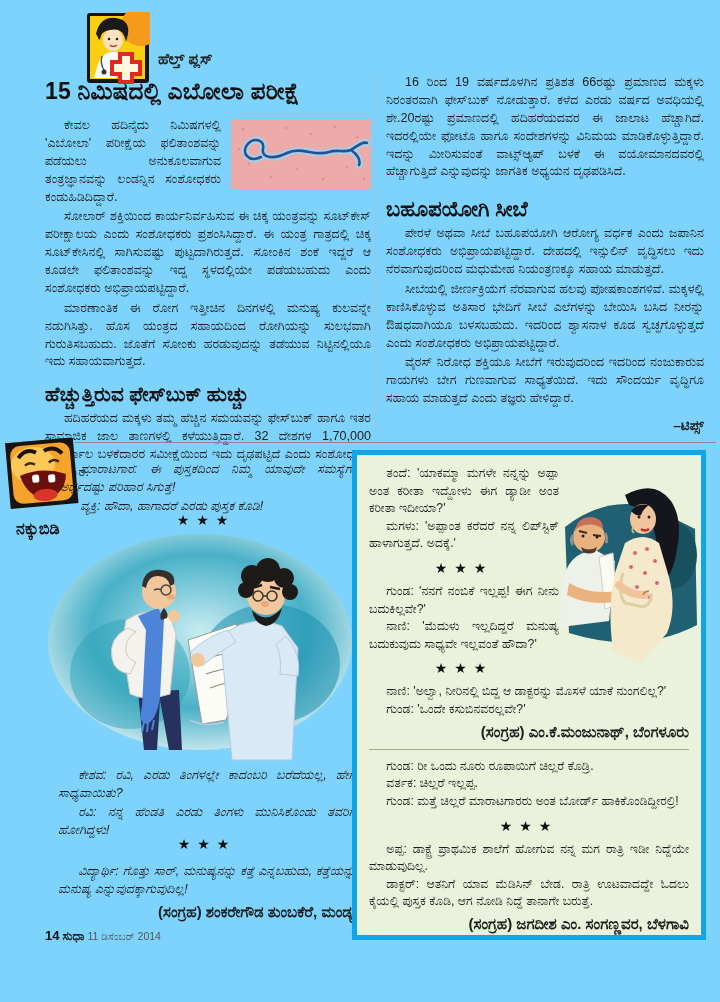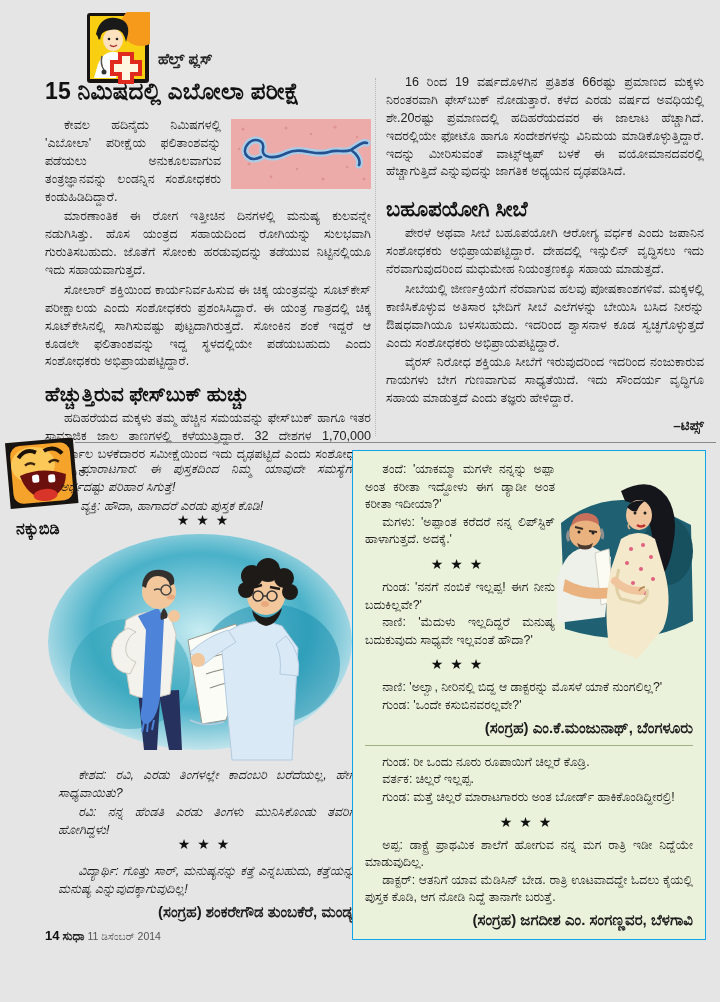--- a/index.html
+++ b/index.html
@@ -1,18 +1,18 @@
 <!DOCTYPE html>
 <html><head>
 <meta charset="utf-8">
 <style>
   html,body { margin:0; padding:0; background:#ffffff; }
   .page {
     position:relative; width:720px; height:1002px; margin:0 auto;
-    background:#e5e5e5; overflow:hidden;
+    background:#7dd3fc; overflow:hidden;
     font-family:"Liberation Sans","DejaVu Sans",sans-serif;
     color:#1c1c1c;
   }
   .abs { position:absolute; }
 
   
   .brand-label { font-size:15px; font-weight:bold; color:#222; }
   .main-title { font-size:23px; font-weight:bold; color:#111; letter-spacing:.2px; }
 
   
@@ -27,21 +27,21 @@
   .hrule { border-top:1.5px solid #8a8a8a; height:0; }
 
   
   .humor-label { font-size:16px; font-weight:bold; color:#111; }
   .joke p { margin:0; font-size:12.6px; line-height:1.45; text-indent:1.6em; text-align:justify;font-style:italic; }
   .stars { text-align:center; font-size:14px; letter-spacing:7px; color:#111; }
   .attribution { text-align:right; font-weight:bold; font-size:15px; }
 
   
   .greenbox {
-    background:#eaf2dc; border:1px solid #0ea5e9; box-sizing:border-box;
+    background:#eaf2dc; border:5px solid #0ea5e9; box-sizing:border-box;
     padding:10px 12px 8px 12px;
   }
   .gb-top { display:flex; }
   .gb-left { width:190px; flex:0 0 auto; }
   .gb-cartoon { margin-left:auto; }
   .greenbox p { margin:0; font-size:12.4px; line-height:1.42; text-indent:1.4em; text-align:justify; }
   .gb-divider { border-top:1px solid #9fb184; margin:8px 0; }
   .greenbox .stars { margin:7px 0; }
   .greenbox .attribution { margin-top:4px; }
 
@@ -97,22 +97,22 @@
             <circle cx="70" cy="30" r="1.1"></circle>
             <circle cx="50" cy="38" r="1.2"></circle>
         </g>
         <g fill="none" stroke-linecap="round">
           <path d="M30 38 C18 44 10 34 16 26 C22 18 34 20 32 30 C30 40 44 40 56 34 C70 27 84 38 98 33 C106 30 112 34 120 31 M120 31 C126 27 132 22 136 24 M120 31 C126 35 130 41 128 46" stroke="#a9cde9" stroke-width="7"></path>
           <path d="M30 38 C18 44 10 34 16 26 C22 18 34 20 32 30 C30 40 44 40 56 34 C70 27 84 38 98 33 C106 30 112 34 120 31 M120 31 C126 27 132 22 136 24 M120 31 C126 35 130 41 128 46" stroke="#24518f" stroke-width="2.6"></path>
         </g>
       </svg>
     </div>
     <p>ಕೇವಲ ಹದಿನೈದು ನಿಮಿಷಗಳಲ್ಲಿ 'ಎಬೋಲಾ' ಪರೀಕ್ಷೆಯ ಫಲಿತಾಂಶವನ್ನು ಪಡೆಯಲು ಅನುಕೂಲವಾಗುವ ತಂತ್ರಜ್ಞಾನವನ್ನು ಲಂಡನ್ನಿನ ಸಂಶೋಧಕರು ಕಂಡುಹಿಡಿದಿದ್ದಾರೆ.</p>
+    <p>ಸೋಲಾರ್ ಶಕ್ತಿಯಿಂದ ಕಾರ್ಯನಿರ್ವಹಿಸುವ ಈ ಚಿಕ್ಕ ಯಂತ್ರವನ್ನು ಸೂಟ್‌ಕೇಸ್ ಪರೀಕ್ಷಾಲಯ ಎಂದು ಸಂಶೋಧಕರು ಪ್ರಶಂಸಿಸಿದ್ದಾರೆ. ಈ ಯಂತ್ರ ಗಾತ್ರದಲ್ಲಿ ಚಿಕ್ಕ ಸೂಟ್‌ಕೇಸಿನಲ್ಲಿ ಸಾಗಿಸುವಷ್ಟು ಪುಟ್ಟದಾಗಿರುತ್ತದೆ. ಸೋಂಕಿನ ಶಂಕೆ ಇದ್ದರೆ ಆ ಕೂಡಲೇ ಫಲಿತಾಂಶವನ್ನು ಇದ್ದ ಸ್ಥಳದಲ್ಲಿಯೇ ಪಡೆಯಬಹುದು ಎಂದು ಸಂಶೋಧಕರು ಅಭಿಪ್ರಾಯಪಟ್ಟಿದ್ದಾರೆ.</p>
     <p>ಮಾರಣಾಂತಿಕ ಈ ರೋಗ ಇತ್ತೀಚಿನ ದಿನಗಳಲ್ಲಿ ಮನುಷ್ಯ ಕುಲವನ್ನೇ ನಡುಗಿಸಿತ್ತು. ಹೊಸ ಯಂತ್ರದ ಸಹಾಯದಿಂದ ರೋಗಿಯನ್ನು ಸುಲಭವಾಗಿ ಗುರುತಿಸಬಹುದು. ಜೊತೆಗೆ ಸೋಂಕು ಹರಡುವುದನ್ನು ತಡೆಯುವ ನಿಟ್ಟಿನಲ್ಲಿಯೂ ಇದು ಸಹಾಯವಾಗುತ್ತದೆ.</p>
-    <p>ಸೋಲಾರ್ ಶಕ್ತಿಯಿಂದ ಕಾರ್ಯನಿರ್ವಹಿಸುವ ಈ ಚಿಕ್ಕ ಯಂತ್ರವನ್ನು ಸೂಟ್‌ಕೇಸ್ ಪರೀಕ್ಷಾಲಯ ಎಂದು ಸಂಶೋಧಕರು ಪ್ರಶಂಸಿಸಿದ್ದಾರೆ. ಈ ಯಂತ್ರ ಗಾತ್ರದಲ್ಲಿ ಚಿಕ್ಕ ಸೂಟ್‌ಕೇಸಿನಲ್ಲಿ ಸಾಗಿಸುವಷ್ಟು ಪುಟ್ಟದಾಗಿರುತ್ತದೆ. ಸೋಂಕಿನ ಶಂಕೆ ಇದ್ದರೆ ಆ ಕೂಡಲೇ ಫಲಿತಾಂಶವನ್ನು ಇದ್ದ ಸ್ಥಳದಲ್ಲಿಯೇ ಪಡೆಯಬಹುದು ಎಂದು ಸಂಶೋಧಕರು ಅಭಿಪ್ರಾಯಪಟ್ಟಿದ್ದಾರೆ.</p>
     <div class="subhead">ಹೆಚ್ಚುತ್ತಿರುವ ಫೇಸ್‌ಬುಕ್ ಹುಚ್ಚು</div>
     <p>ಹದಿಹರೆಯದ ಮಕ್ಕಳು ತಮ್ಮ ಹೆಚ್ಚಿನ ಸಮಯವನ್ನು ಫೇಸ್‌ಬುಕ್ ಹಾಗೂ ಇತರ ಸಾಮಾಜಿಕ ಜಾಲ ತಾಣಗಳಲ್ಲಿ ಕಳೆಯುತ್ತಿದ್ದಾರೆ. 32 ದೇಶಗಳ 1,70,000 ಅಂತರ್ಜಾಲ ಬಳಕೆದಾರರ ಸಮೀಕ್ಷೆಯಿಂದ ಇದು ದೃಢಪಟ್ಟಿದೆ ಎಂದು ಸಂಶೋಧಕರು ಹೇಳಿದ್ದಾರೆ.</p>
   </div>
 
   <div class="abs vrule" style="left:375px; top:78px; height:358px;"></div>
 
   <div class="abs col" style="left:386px; top:74px; width:318px;">
     <p>16 ರಿಂದ 19 ವರ್ಷದೊಳಗಿನ ಪ್ರತಿಶತ 66ರಷ್ಟು ಪ್ರಮಾಣದ ಮಕ್ಕಳು ನಿರಂತರವಾಗಿ ಫೇಸ್‌ಬುಕ್ ನೋಡುತ್ತಾರೆ. ಕಳೆದ ಎರಡು ವರ್ಷದ ಅವಧಿಯಲ್ಲಿ ಶೇ.20ರಷ್ಟು ಪ್ರಮಾಣದಲ್ಲಿ ಹದಿಹರೆಯದವರ ಈ ಜಾಲಾಟ ಹೆಚ್ಚಾಗಿದೆ. ಇದರಲ್ಲಿಯೇ ಫೋಟೊ ಹಾಗೂ ಸಂದೇಶಗಳನ್ನು ವಿನಿಮಯ ಮಾಡಿಕೊಳ್ಳುತ್ತಿದ್ದಾರೆ. ಇದನ್ನು ಮೀರಿಸುವಂತೆ ವಾಟ್ಸ್‌ಆ್ಯಪ್ ಬಳಕೆ ಈ ವಯೋಮಾನದವರಲ್ಲಿ ಹೆಚ್ಚಾಗುತ್ತಿದೆ ಎನ್ನುವುದನ್ನು ಜಾಗತಿಕ ಅಧ್ಯಯನ ದೃಢಪಡಿಸಿದೆ.</p>
     <div class="subhead" style="font-size:21px; margin-top:16px;">ಬಹೂಪಯೋಗಿ ಸೀಬೆ</div>
     <p>ಪೇರಳೆ ಅಥವಾ ಸೀಬೆ ಬಹೂಪಯೋಗಿ ಆರೋಗ್ಯ ವರ್ಧಕ ಎಂದು ಜಪಾನಿನ ಸಂಶೋಧಕರು ಅಭಿಪ್ರಾಯಪಟ್ಟಿದ್ದಾರೆ. ದೇಹದಲ್ಲಿ ಇನ್ಸುಲಿನ್ ವೃದ್ಧಿಸಲು ಇದು ನೆರವಾಗುವುದರಿಂದ ಮಧುಮೇಹ ನಿಯಂತ್ರಣಕ್ಕೂ ಸಹಾಯ ಮಾಡುತ್ತದೆ.</p>

